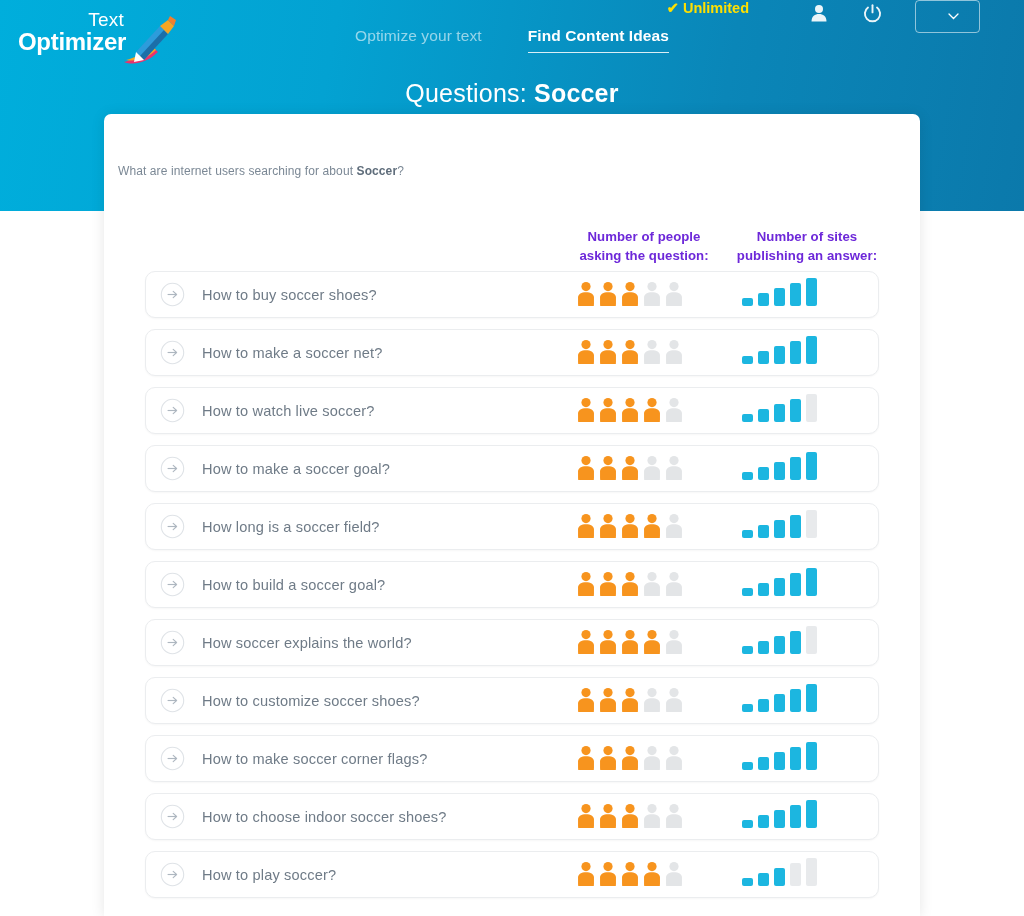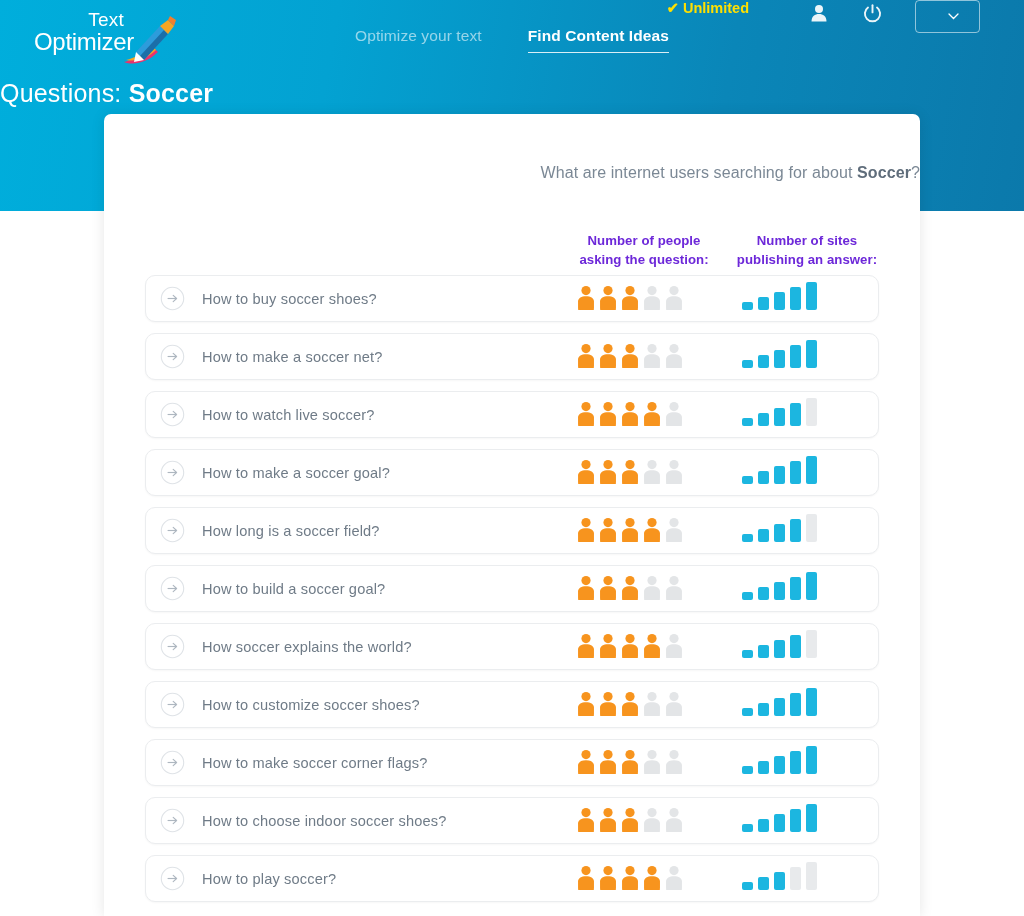--- a/index.html
+++ b/index.html
@@ -44,24 +44,23 @@
     display: block;
     text-align: right;
     font-size: 19px;
     letter-spacing: .2px;
     padding-right: 24px;
     padding-top: 2px;
   }
   .logo-line2 {
     display: block;
     font-size: 24px;
-    font-weight: normal;
+    font-weight: bold;
     letter-spacing: -.3px;
     padding-top: 1px;
-    margin-left: 16px;
   }
   .logo-mark {
     position: absolute;
     left: 100px; top: 6px;
     width: 60px; height: 55px;
   }
 
   .nav-links {
     position: absolute;
     left: 355px; top: 27px;
@@ -114,20 +113,21 @@
     margin-right: 30px;
     display: flex;
     align-items: center;
     justify-content: center;
   }
 
   .page-title {
     position: absolute;
     top: 79px; left: 0;
     width: 1024px;
+    text-align: center;
     color: #ffffff;
     font-size: 25px;
     font-weight: 300;
     letter-spacing: .2px;
   }
   .page-title b { font-weight: bold; }
 
   
   .card {
     position: absolute;
@@ -135,22 +135,22 @@
     left: 104px;
     width: 816px;
     min-height: 802px;
     background: #ffffff;
     border-radius: 7px 7px 0 0;
     box-shadow: 0 1px 14px rgba(0,0,0,.10);
     padding-top: 50px;
   }
 
   .card-question {
-    text-align: right;
-    font-size: 16px;
+    text-align: left;
+    font-size: 12px;
     color: #7b8895;
     letter-spacing: .1px;
     margin-left: 14px;
   }
   .card-question b { color: #5f6d7b; font-weight: bold; }
 
   .col-heads {
     position: relative;
     height: 44px;
     margin-top: 49px;

